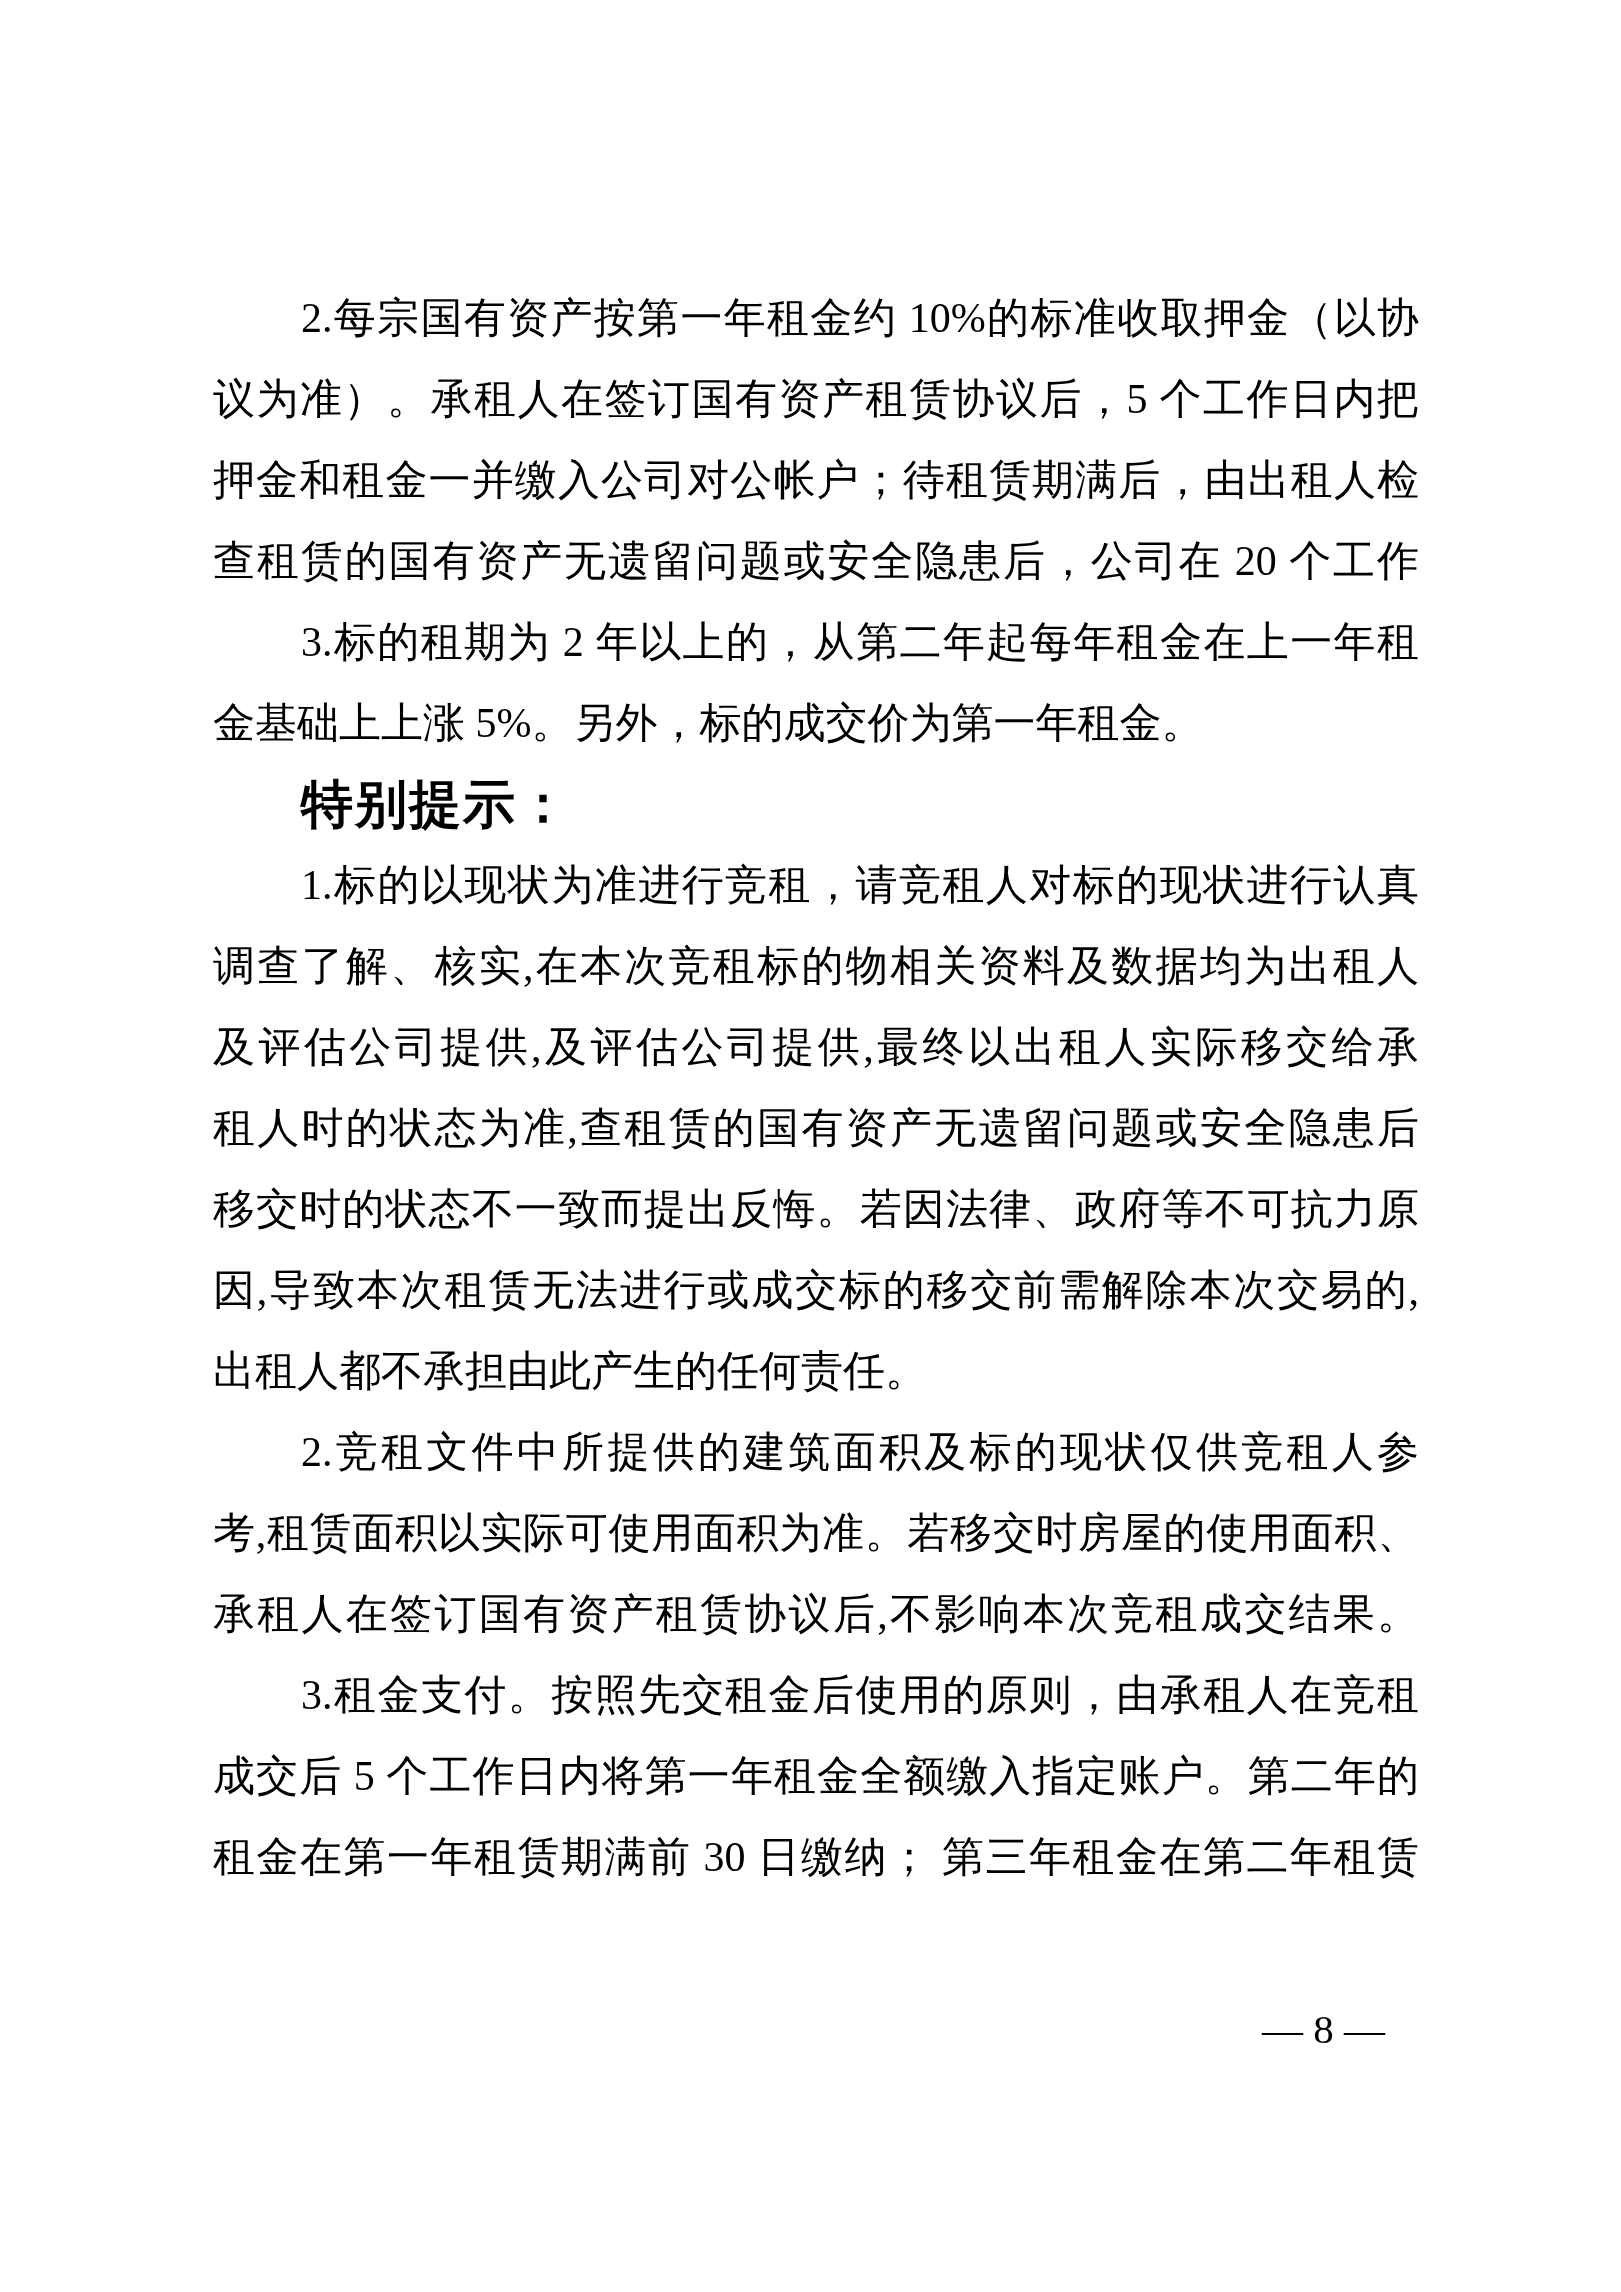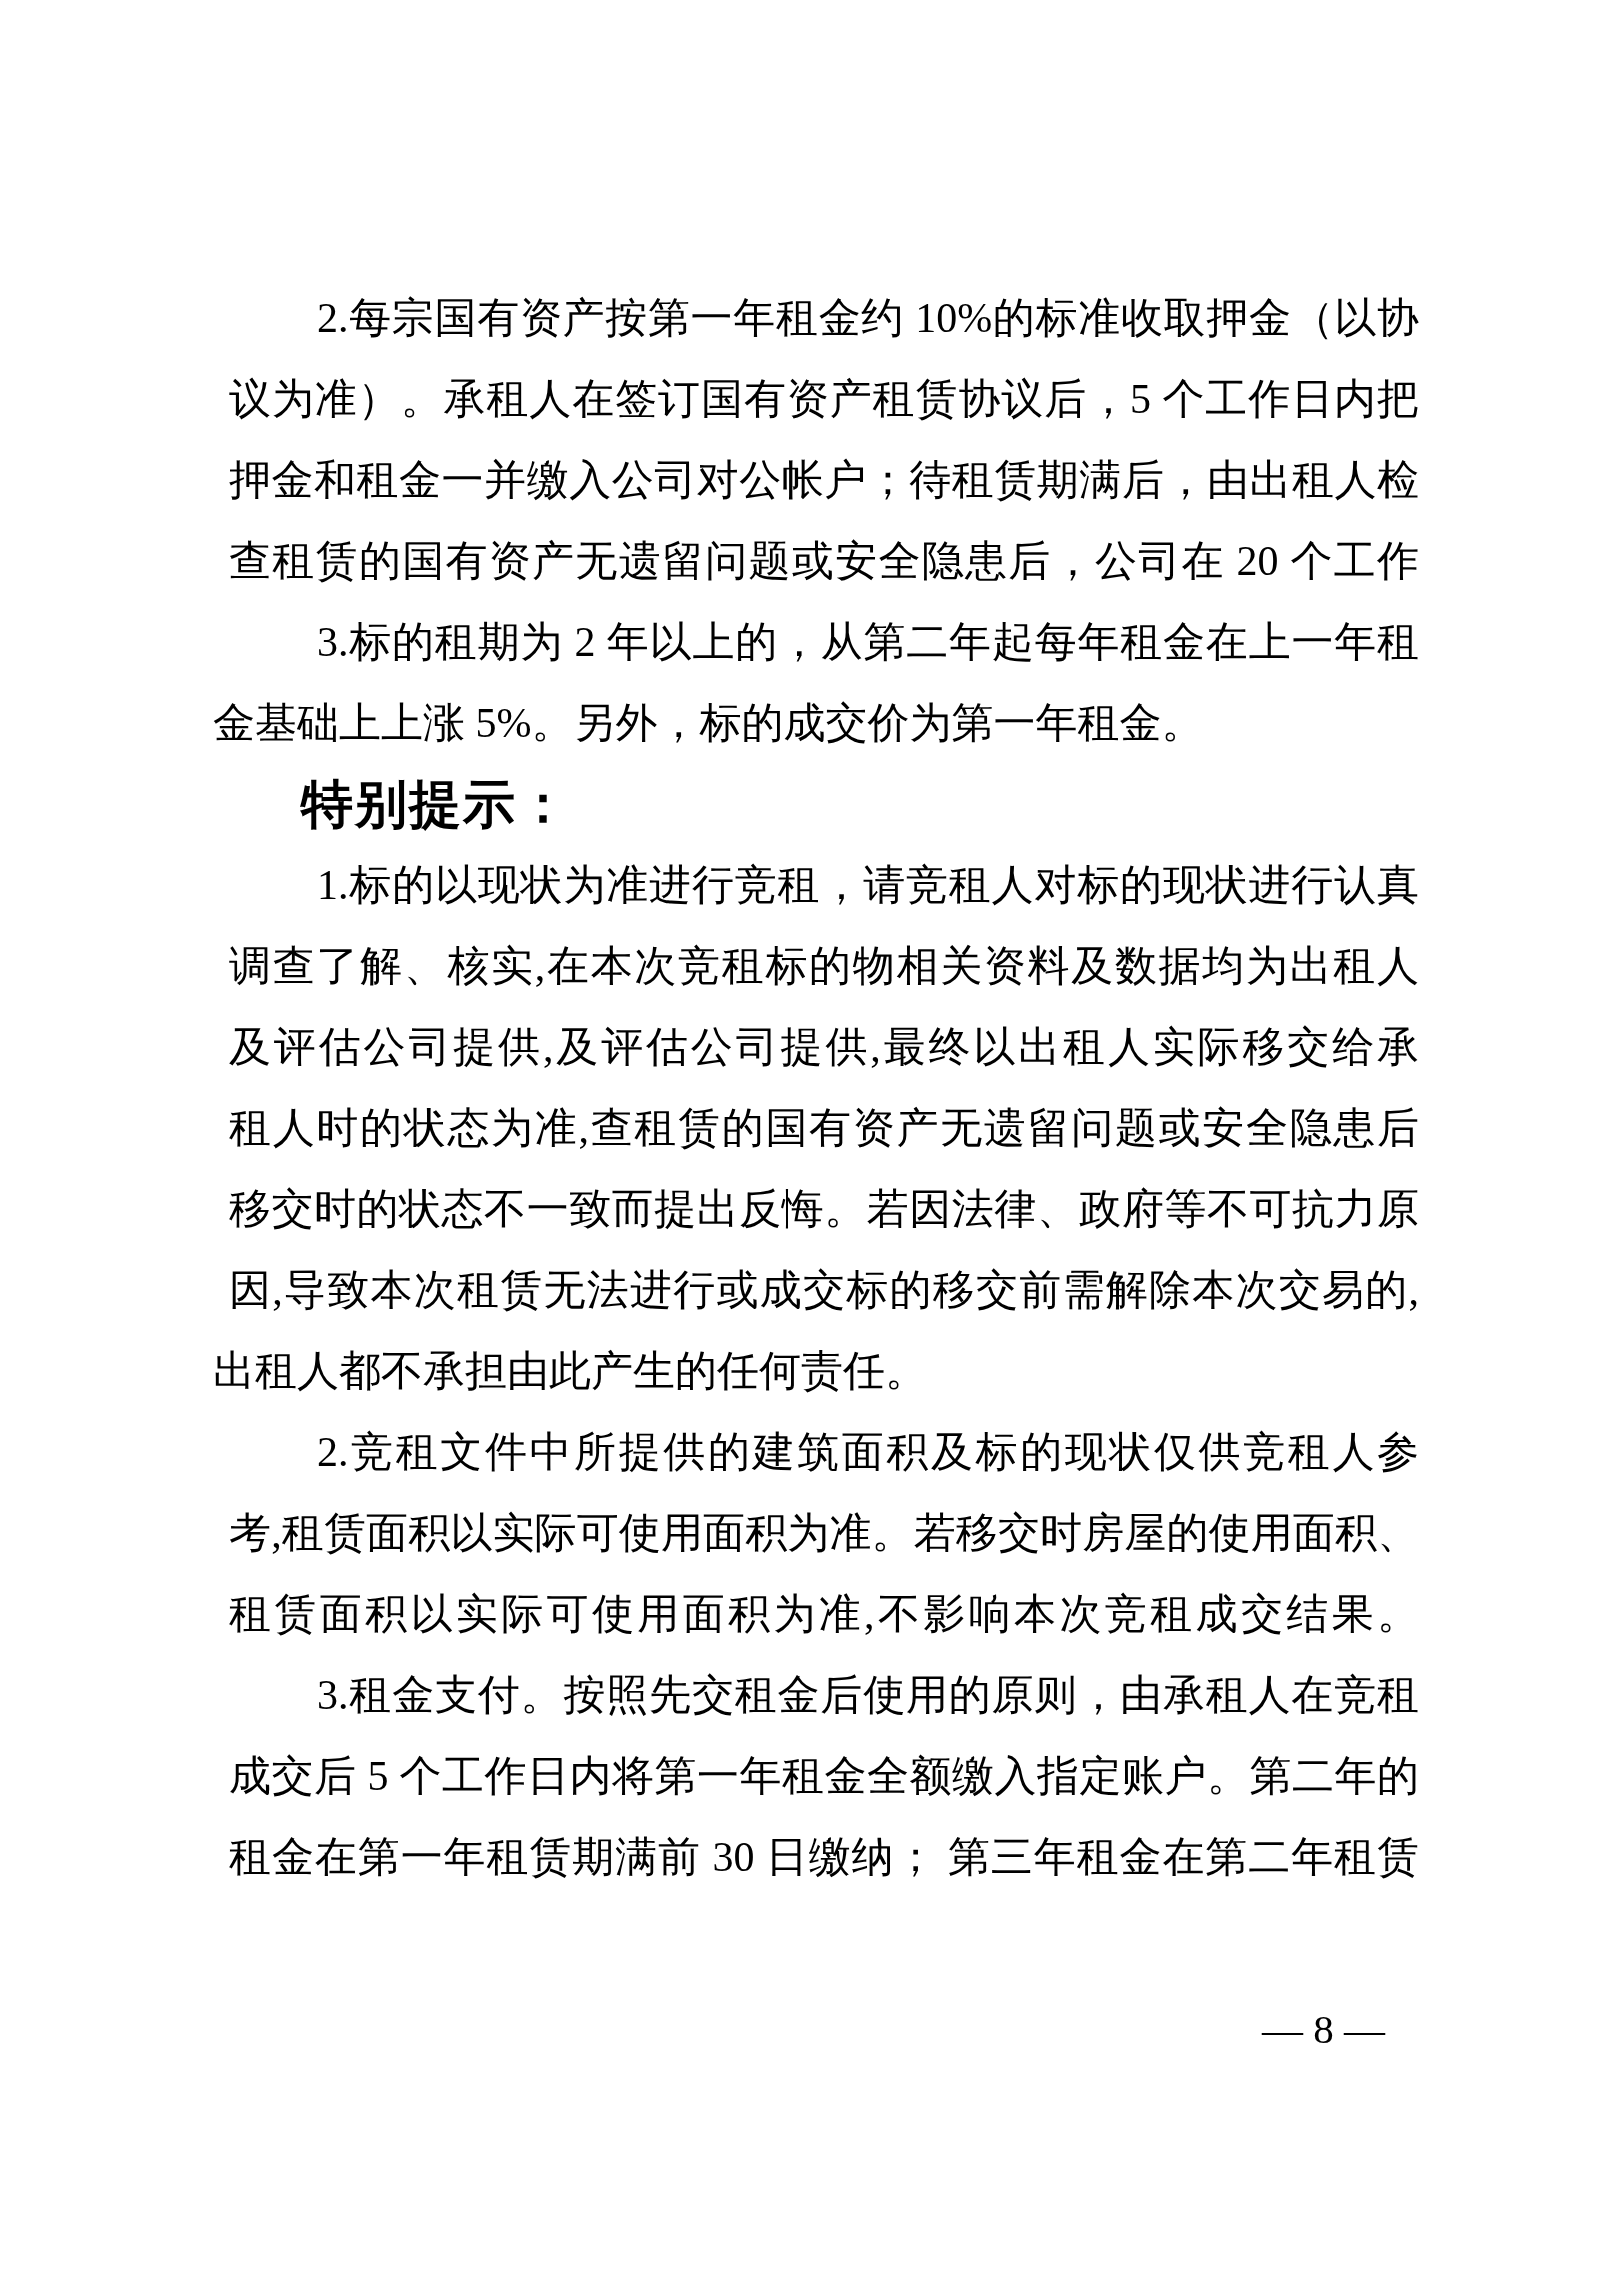--- a/index.html
+++ b/index.html
@@ -26,21 +26,20 @@
   }
   .line {
     display: block;
     height: 81px;
     overflow: visible;
   }
   .line.fill {
     text-align: justify;
     text-align-last: justify;
     text-justify: inter-character;
-    margin-left: 16px;
   }
   .line.plain {
     text-align: left;
   }
   .line.indent {
     text-indent: 88px;
   }
   .line.heading {
     font-family: "Liberation Sans", sans-serif;
     font-weight: 700;
@@ -74,20 +73,20 @@
       <div class="line heading indent plain">特别提示：</div>
       <div class="line indent fill">1.标的以现状为准进行竞租，请竞租人对标的现状进行认真</div>
       <div class="line fill">调查了解、核实,在本次竞租标的物相关资料及数据均为出租人</div>
       <div class="line fill">及评估公司提供,及评估公司提供,最终以出租人实际移交给承</div>
       <div class="line fill">租人时的状态为准,查租赁的国有资产无遗留问题或安全隐患后</div>
       <div class="line fill">移交时的状态不一致而提出反悔。若因法律、政府等不可抗力原</div>
       <div class="line fill">因,导致本次租赁无法进行或成交标的移交前需解除本次交易的,</div>
       <div class="line plain">出租人都不承担由此产生的任何责任。</div>
       <div class="line indent fill">2.竞租文件中所提供的建筑面积及标的现状仅供竞租人参</div>
       <div class="line fill">考,租赁面积以实际可使用面积为准。若移交时房屋的使用面积、</div>
-      <div class="line fill">租赁面积以实际可使用面积为准,不影响本次竞租成交结果。</div>
+      <div class="line fill">承租人在签订国有资产租赁协议后,不影响本次竞租成交结果。</div>
       <div class="line indent fill">3.租金支付。按照先交租金后使用的原则，由承租人在竞租</div>
       <div class="line fill">成交后 5 个工作日内将第一年租金全额缴入指定账户。第二年的</div>
       <div class="line fill">租金在第一年租赁期满前 30 日缴纳； 第三年租金在第二年租赁</div>
     </div>
   <div class="page-footer">— 8 —</div>
 </div>
 
 
 </body></html>

